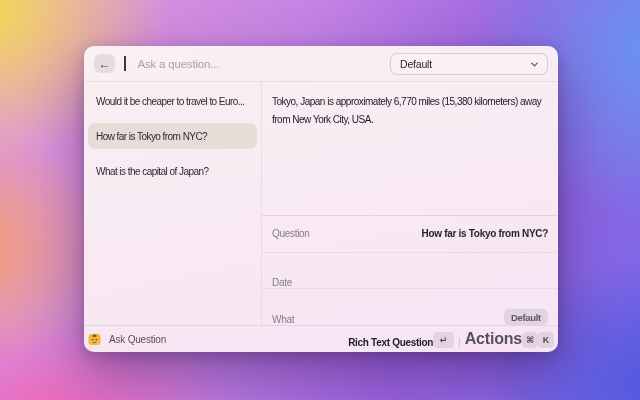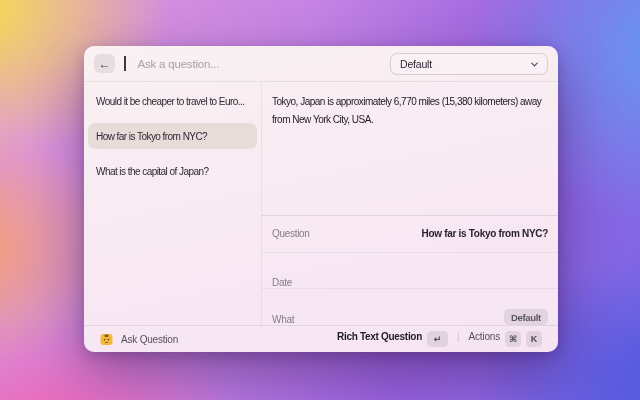--- a/index.html
+++ b/index.html
@@ -63,32 +63,32 @@
   .meta-row{flex:1;display:flex;align-items:center;justify-content:space-between;
     padding:0 10px;}
   .meta-row + .meta-row{border-top:1px solid rgba(0,0,0,0.05);align-items:flex-end;}
   .meta-label{font-size:10px;color:#837d88;letter-spacing:-0.3px;}
   .meta-value{font-size:10px;color:#28242e;font-weight:600;letter-spacing:-0.3px;}
   .meta-value.badge{background:var(--badge-bg);color:#5c5662;border-radius:5px;
     padding:2.5px 7px;font-size:9.5px;}
 
   
   .footer{flex:0 0 27px;height:27px;border-top:1px solid rgba(0,0,0,0.08);
-    display:flex;align-items:center;padding:0 16px;}
+    display:flex;align-items:center;padding:0 4px;}
   .footer-left{display:flex;align-items:center;gap:8px;flex:1;}
   .app-icon{width:13px;height:13px;flex:0 0 auto;}
   .app-label{font-size:10px;color:#57515c;letter-spacing:-0.2px;font-weight:500;}
-  .footer-right{display:flex;align-items:flex-start;gap:5px;}
+  .footer-right{display:flex;align-items:flex-end;}
   .primary-action{font-size:10px;font-weight:700;color:#201c26;letter-spacing:-0.3px;}
   .key-badge{min-width:16px;height:16px;border-radius:4.5px;background:var(--badge-bg);
     display:flex;align-items:center;justify-content:center;font-size:9px;color:#4d4754;
     padding:0 3px;font-weight:600;}
   .key-badge.return{min-width:21px;}
   .footer-divider{color:rgba(0,0,0,0.18);font-size:10px;margin:0 4px;}
-  .secondary-action{font-size:10px;color:#57515c;letter-spacing:-0.2px;font-weight:400;}
+  .secondary-action{font-size:16px;color:#57515c;letter-spacing:-0.2px;font-weight:700;}
 </style>
 </head>
 <body>
 
 <div class="stage">
   <div class="window">
 
     <div class="topbar">
       <div class="back-btn">
         <span>←</span>

